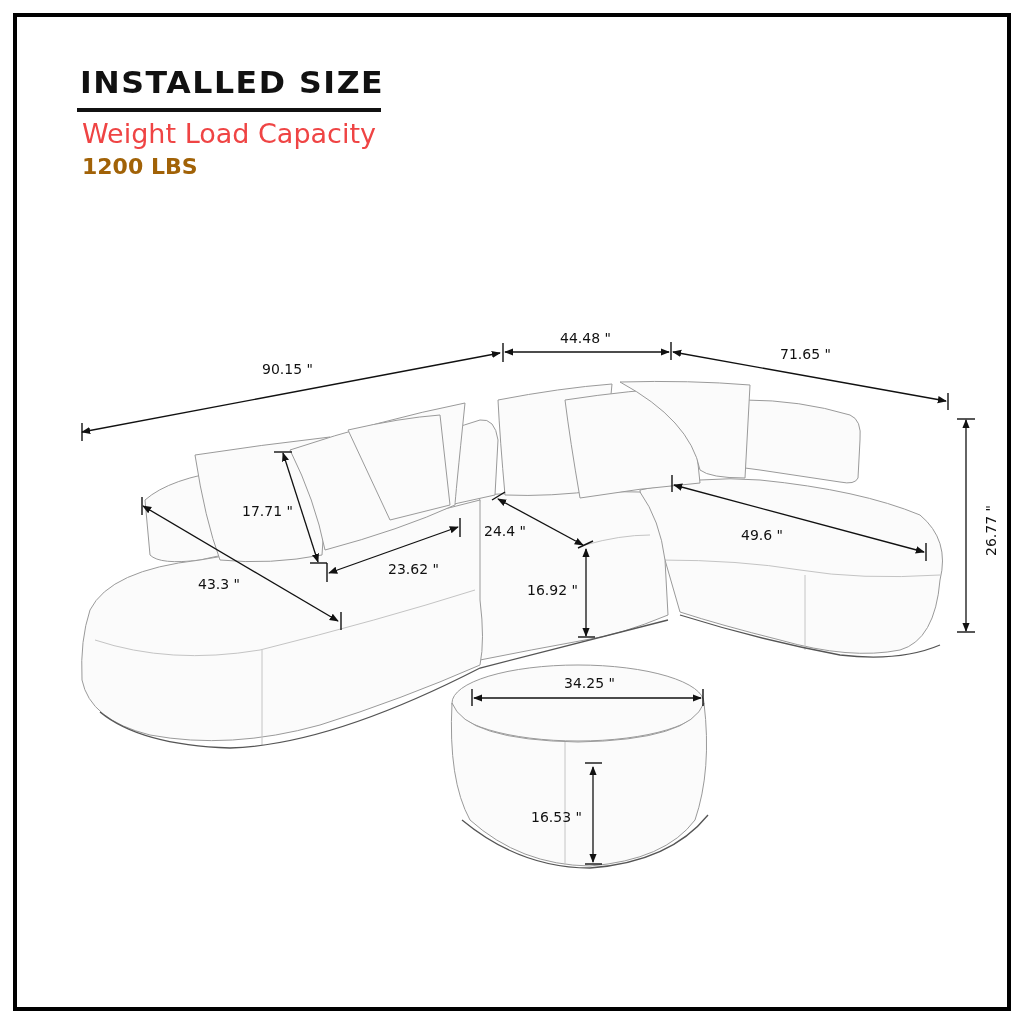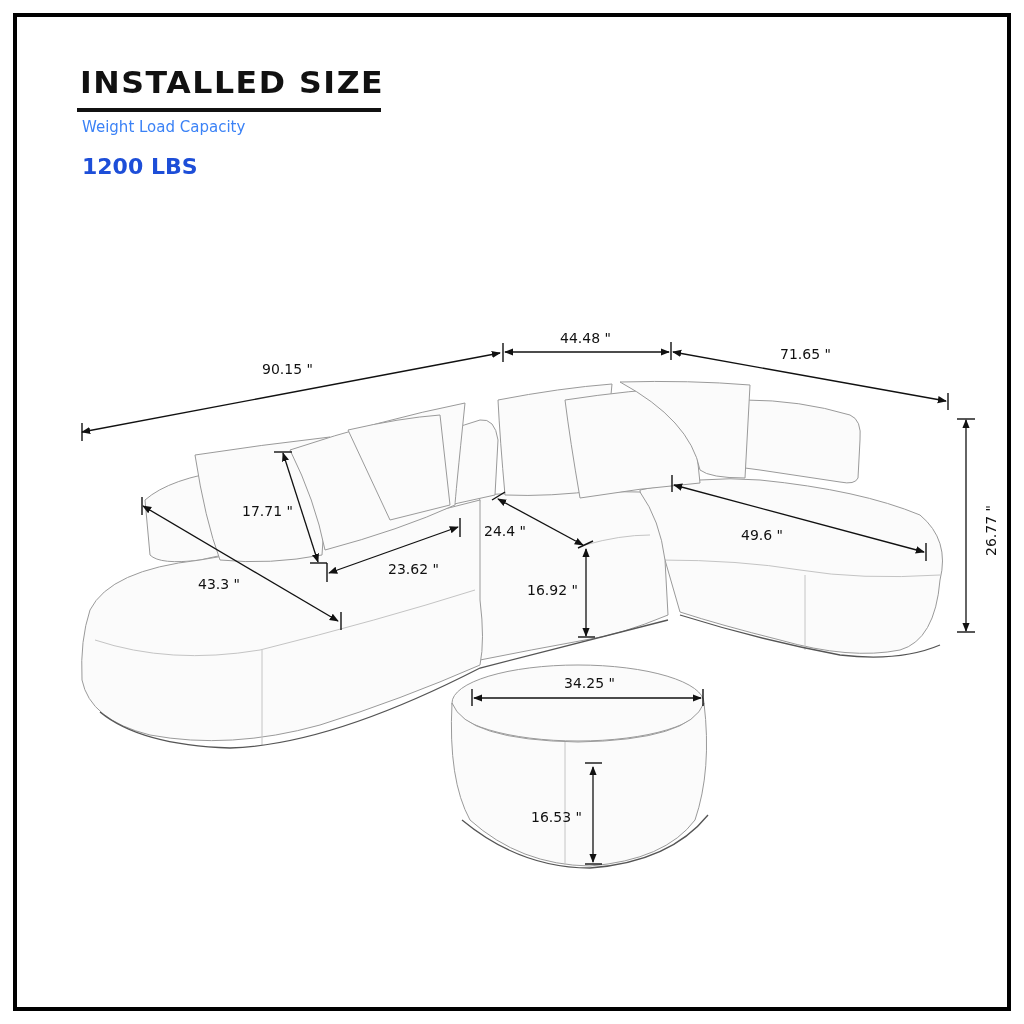--- a/index.html
+++ b/index.html
@@ -1,21 +1,21 @@
 <!DOCTYPE html>
 <html><head>
 <meta charset="utf-8">
 <style>
   html, body { margin: 0; padding: 0; background: #ffffff; }
   body { width: 1024px; height: 1024px; position: relative; overflow: hidden; font-family: "DejaVu Sans", sans-serif; }
   .frame { position: absolute; left: 13px; top: 13px; width: 990px; height: 990px; border: 4px solid #000; box-sizing: content-box; }
   .title { position: absolute; left: 80px; top: 64px; font-family: "DejaVu Sans", sans-serif; font-weight: bold; font-size: 31px; letter-spacing: 1.5px; color: #111; transform: scaleX(1.02); transform-origin: left; }
   .title-rule { position: absolute; left: 77px; top: 108px; width: 304px; height: 4px; background: #111; }
-  .subtitle { position: absolute; left: 82px; top: 118px; font-family: "DejaVu Sans", sans-serif; font-size: 15px; color: #3b82f6; }
-  .capacity { position: absolute; left: 82px; top: 154px; font-family: "DejaVu Sans", sans-serif; font-weight: bold; font-size: 22px; color: #1d4ed8; }
+  .subtitle { position: absolute; left: 82px; top: 118px; font-family: "DejaVu Sans", sans-serif; font-size: 27px; color: #ef4444; }
+  .capacity { position: absolute; left: 82px; top: 154px; font-family: "DejaVu Sans", sans-serif; font-weight: bold; font-size: 22px; color: #a16207; }
   svg.diagram { position: absolute; left: 0; top: 0; }
   .dim-label { font-family: "DejaVu Sans", sans-serif; font-size: 14px; fill: #111; }
   .outline { fill: #fbfbfb; stroke: #9a9a9a; stroke-width: 1; }
   .outline-dark { fill: none; stroke: #555; stroke-width: 1.3; }
   .seam { fill: none; stroke: #c4c4c4; stroke-width: 1; }
   .dim { stroke: #111; stroke-width: 1.3; fill: none; }
   .tick { stroke: #111; stroke-width: 1.4; }
 </style>
 </head>
 <body>

